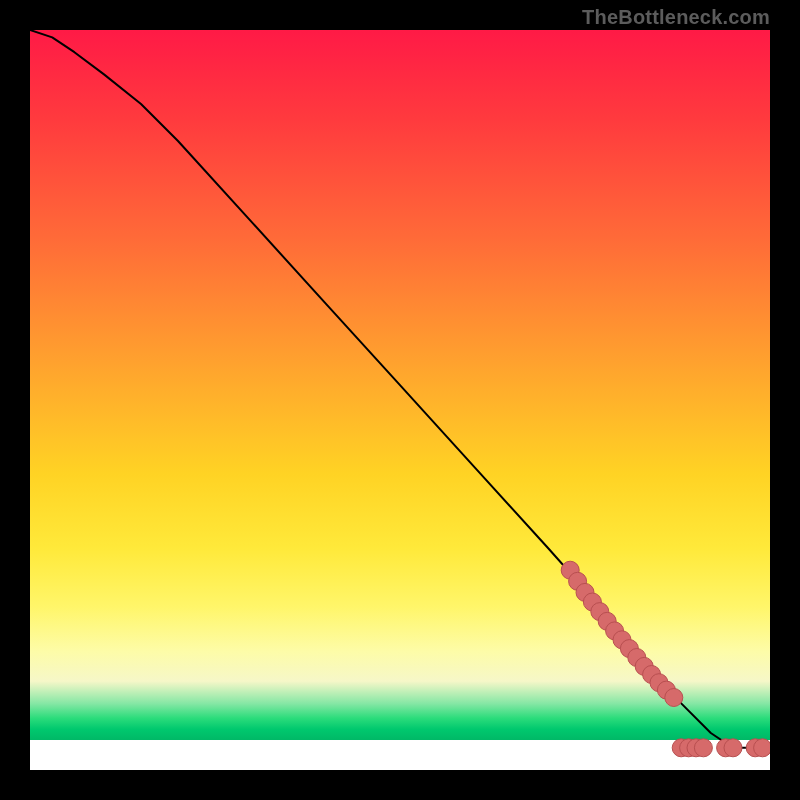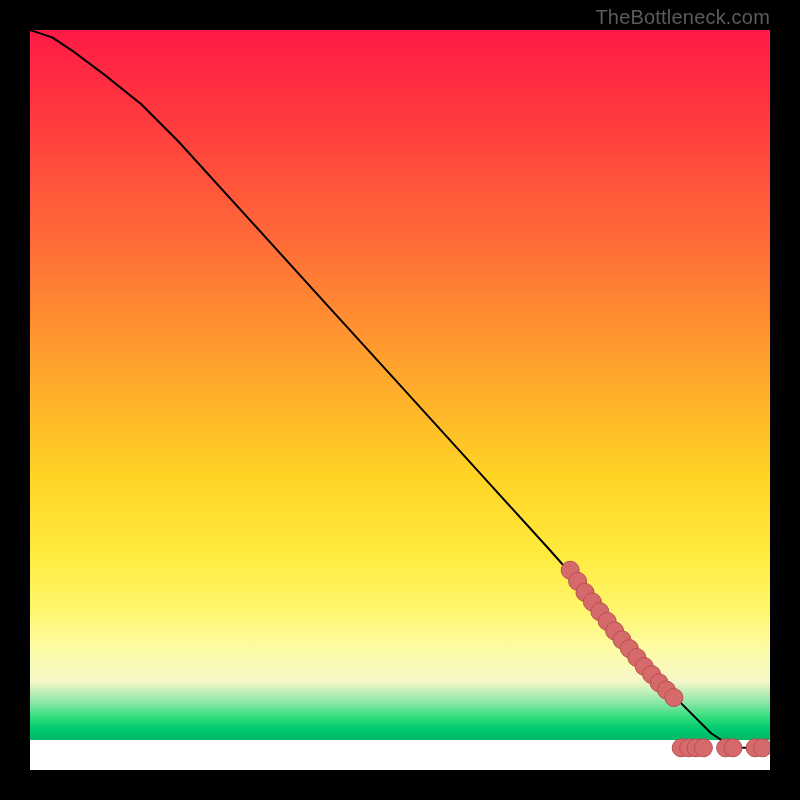--- a/index.html
+++ b/index.html
@@ -42,21 +42,21 @@
       #ffffff 96%,
       #ffffff 100%
     );
   }
   .watermark {
     position: absolute;
     top: 6px;
     right: 30px;
     color: #5c5c5c;
     font-size: 20px;
-    font-weight: 400;
+    font-weight: 700;
     letter-spacing: 0.2px;
     user-select: none;
   }
   svg.curve {
     position: absolute;
     left: 0;
     top: 0;
     width: 740px;
     height: 740px;
     pointer-events: none;

